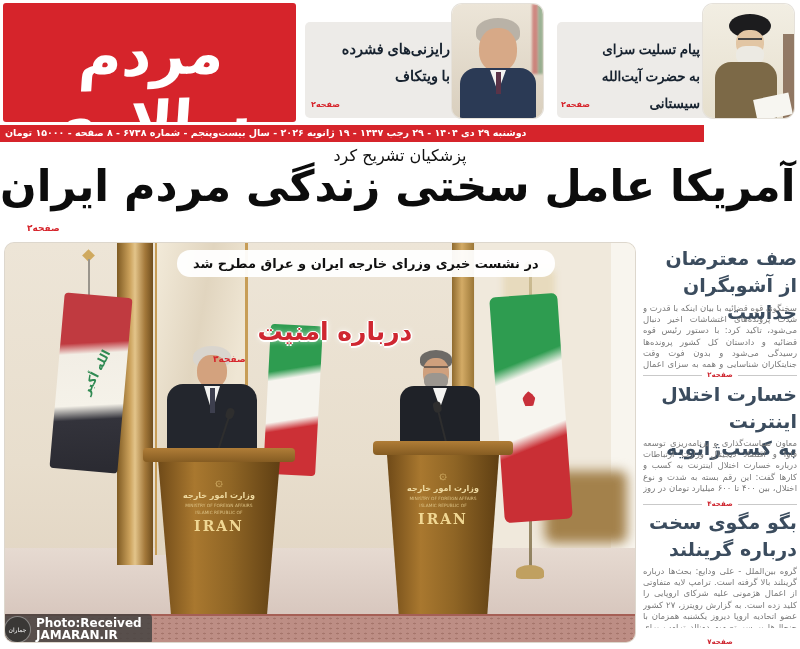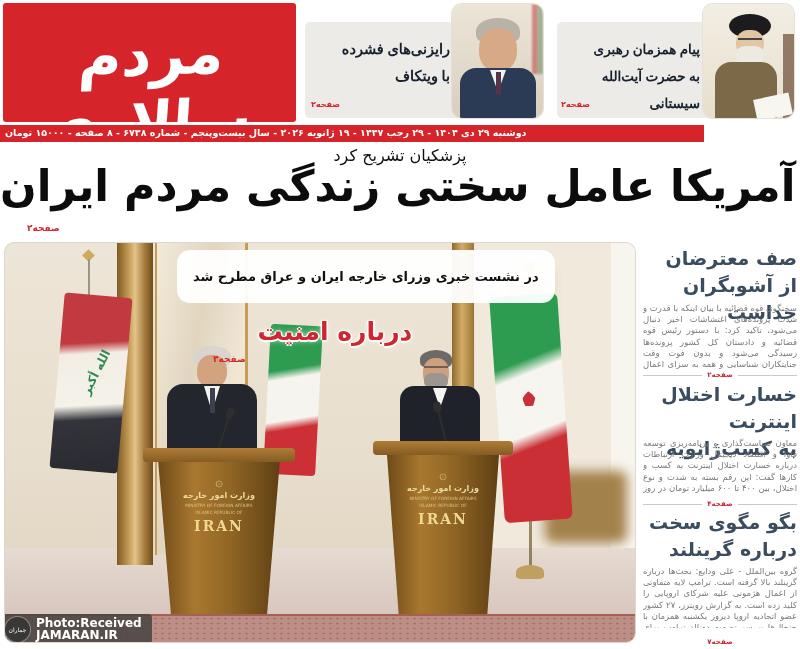--- a/index.html
+++ b/index.html
@@ -119,21 +119,21 @@
   .pod-fa { font-size:8px; font-weight:bold; color:#eed9a0; line-height:13px; }
   .pod-en { font-size:6px; color:#dbc083; transform:scale(.72); transform-origin:center; line-height:7px; direction:ltr; }
   .pod-iran { font-family:"DejaVu Serif", serif; font-size:14px; font-weight:bold; color:#f0d793;
               letter-spacing:2px; direction:ltr; margin-top:2px; }
   .mic { width:2px; height:34px; background:#2e2e2e; }
   .mic-l { left:218px; top:172px; transform:rotate(18deg); }
   .mic-r { left:436px; top:166px; transform:rotate(-14deg); }
   .mic::after { content:""; position:absolute; left:-3px; top:-8px; width:8px; height:11px; background:#2e2e2e; border-radius:4px; }
 
   
-  .strap { left:172px; top:7px; background:rgba(255,255,255,.95); border-radius:13px; padding:19px 16px;
+  .strap { left:172px; top:7px; background:rgba(255,255,255,.95); border-radius:13px; padding:6px 16px;
            font-size:13px; font-weight:bold; color:#101010; direction:rtl; white-space:nowrap; }
   .photo-headline { left:185px; top:33px; width:330px; text-align:center; font-size:29px; font-weight:bold;
                     color:#0b0b0b; direction:rtl;
                     text-shadow:0 0 5px #fff,0 0 9px #fff,1px 1px 0 #fff,-1px -1px 0 #fff; }
   .photo-sub { left:175px; top:74px; width:310px; text-align:center; font-size:25px; font-weight:bold;
                color:#cf2731; direction:rtl;
                text-shadow:-1.5px 0 #fff,1.5px 0 #fff,0 -1.5px #fff,0 1.5px #fff,0 0 6px #fff; }
   .photo-ref { left:208px; top:111px; font-size:9px; }
 
   
@@ -175,21 +175,21 @@
     <div class="abs w-flag2"></div>
     <div class="abs w-hair"></div>
     <div class="abs w-face"></div>
     <div class="abs w-suit"></div>
     <div class="abs w-shirt"></div>
     <div class="abs w-tie"></div>
   </div>
 
   <div class="abs story-box sb-right"></div>
   <div class="abs story-text st-right">
-    <div>پیام همزمان رهبری</div>
+    <div>پیام تسلیت سزای</div>
     <div>به حضرت آیت‌الله سیستانی</div>
   </div>
   <div class="abs page-ref pr-right">صفحه۲</div>
   <div class="abs story-photo sp-right">
     <div class="abs k-chair"></div>
     <div class="abs k-turban"></div>
     <div class="abs k-face"></div>
     <div class="abs k-glasses"></div>
     <div class="abs k-beard"></div>
     <div class="abs k-robe"></div>

